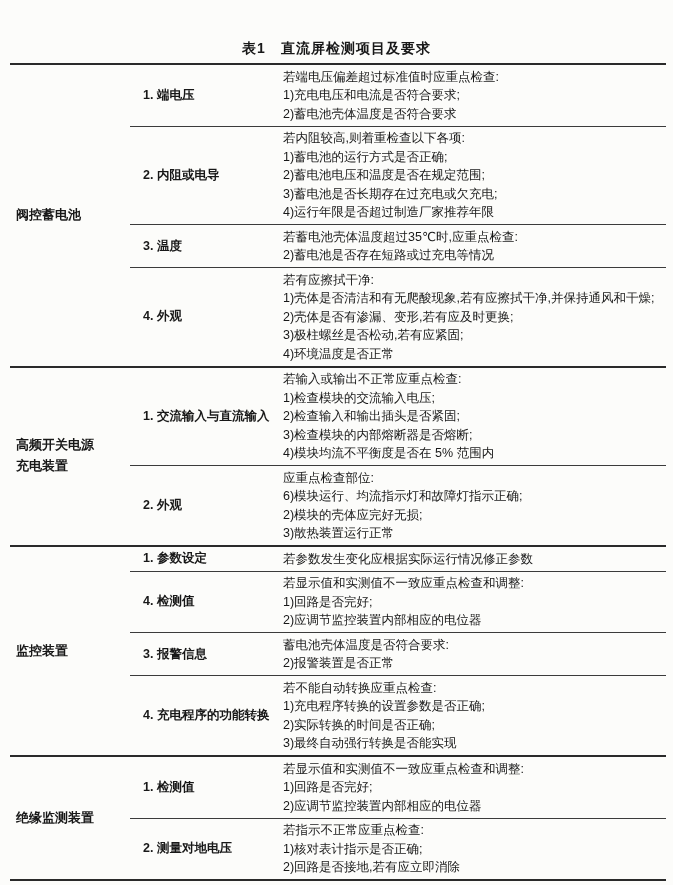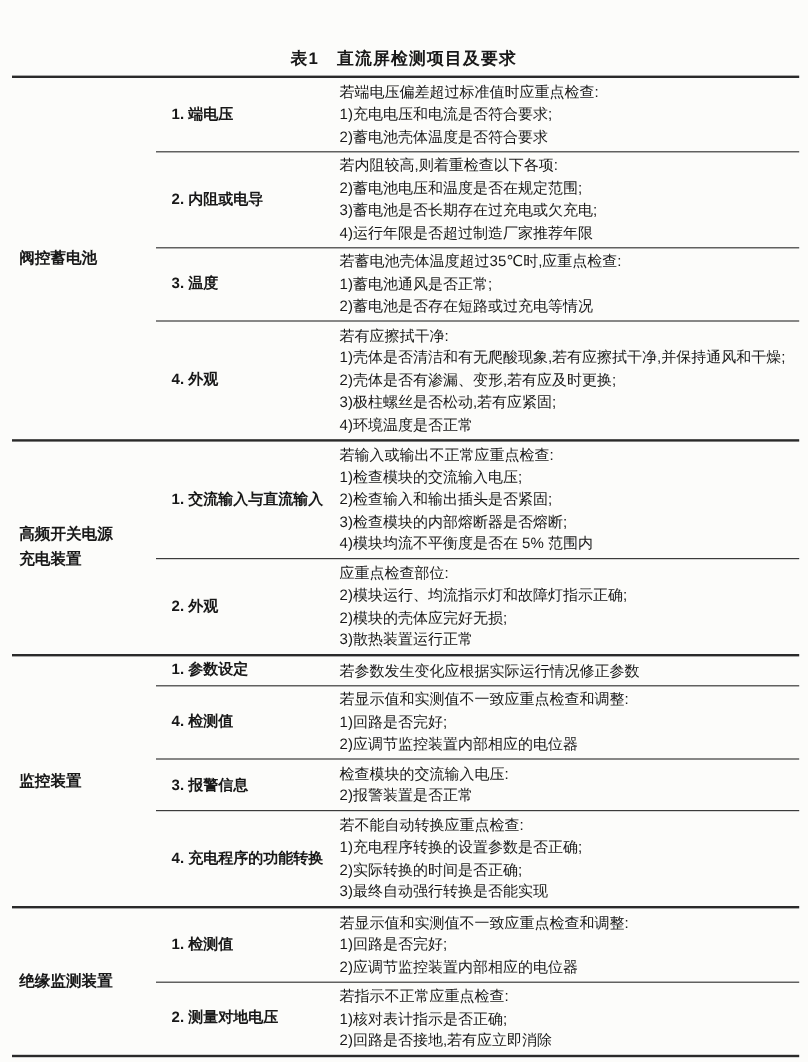--- a/index.html
+++ b/index.html
@@ -92,30 +92,30 @@
             <div class="req">
               <div class="rline">若端电压偏差超过标准值时应重点检查:</div>
               <div class="rline">1)充电电压和电流是否符合要求;</div>
               <div class="rline">2)蓄电池壳体温度是否符合要求</div>
             </div>
           </div>
           <div class="item">
             <div class="ilabel">2. 内阻或电导</div>
             <div class="req">
               <div class="rline">若内阻较高,则着重检查以下各项:</div>
+              <div class="rline">1)蓄电池的运行方式是否正确;</div>
               <div class="rline">2)蓄电池电压和温度是否在规定范围;</div>
               <div class="rline">3)蓄电池是否长期存在过充电或欠充电;</div>
               <div class="rline">4)运行年限是否超过制造厂家推荐年限</div>
             </div>
           </div>
           <div class="item">
             <div class="ilabel">3. 温度</div>
             <div class="req">
               <div class="rline">若蓄电池壳体温度超过35℃时,应重点检查:</div>
-              <div class="rline">1)蓄电池通风是否正常;</div>
               <div class="rline">2)蓄电池是否存在短路或过充电等情况</div>
             </div>
           </div>
           <div class="item">
             <div class="ilabel">4. 外观</div>
             <div class="req">
               <div class="rline">若有应擦拭干净:</div>
               <div class="rline">1)壳体是否清洁和有无爬酸现象,若有应擦拭干净,并保持通风和干燥;</div>
               <div class="rline">2)壳体是否有渗漏、变形,若有应及时更换;</div>
               <div class="rline">3)极柱螺丝是否松动,若有应紧固;</div>
@@ -135,21 +135,21 @@
               <div class="rline">1)检查模块的交流输入电压;</div>
               <div class="rline">2)检查输入和输出插头是否紧固;</div>
               <div class="rline">3)检查模块的内部熔断器是否熔断;</div>
               <div class="rline">4)模块均流不平衡度是否在 5% 范围内</div>
             </div>
           </div>
           <div class="item">
             <div class="ilabel">2. 外观</div>
             <div class="req">
               <div class="rline">应重点检查部位:</div>
-              <div class="rline">2)模块运行、均流指示灯和故障灯指示正确;</div>
+              <div class="rline">6)模块运行、均流指示灯和故障灯指示正确;</div>
               <div class="rline">2)模块的壳体应完好无损;</div>
               <div class="rline">3)散热装置运行正常</div>
             </div>
           </div>
         </div>
       </div>
       <div class="group">
         <div class="cat">监控装置</div>
         <div class="items">
           <div class="item">
@@ -162,21 +162,21 @@
             <div class="ilabel">4. 检测值</div>
             <div class="req">
               <div class="rline">若显示值和实测值不一致应重点检查和调整:</div>
               <div class="rline">1)回路是否完好;</div>
               <div class="rline">2)应调节监控装置内部相应的电位器</div>
             </div>
           </div>
           <div class="item">
             <div class="ilabel">3. 报警信息</div>
             <div class="req">
-              <div class="rline">检查模块的交流输入电压:</div>
+              <div class="rline">蓄电池壳体温度是否符合要求:</div>
               <div class="rline">2)报警装置是否正常</div>
             </div>
           </div>
           <div class="item">
             <div class="ilabel">4. 充电程序的功能转换</div>
             <div class="req">
               <div class="rline">若不能自动转换应重点检查:</div>
               <div class="rline">1)充电程序转换的设置参数是否正确;</div>
               <div class="rline">2)实际转换的时间是否正确;</div>
               <div class="rline">3)最终自动强行转换是否能实现</div>

